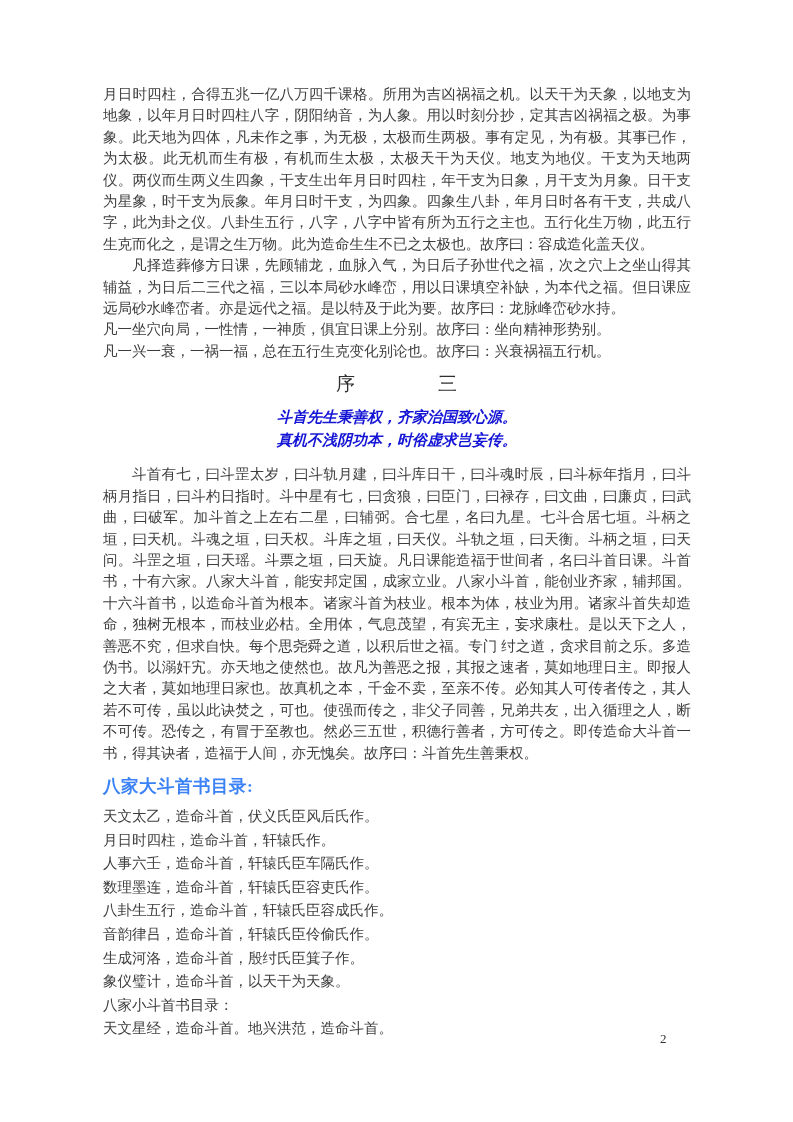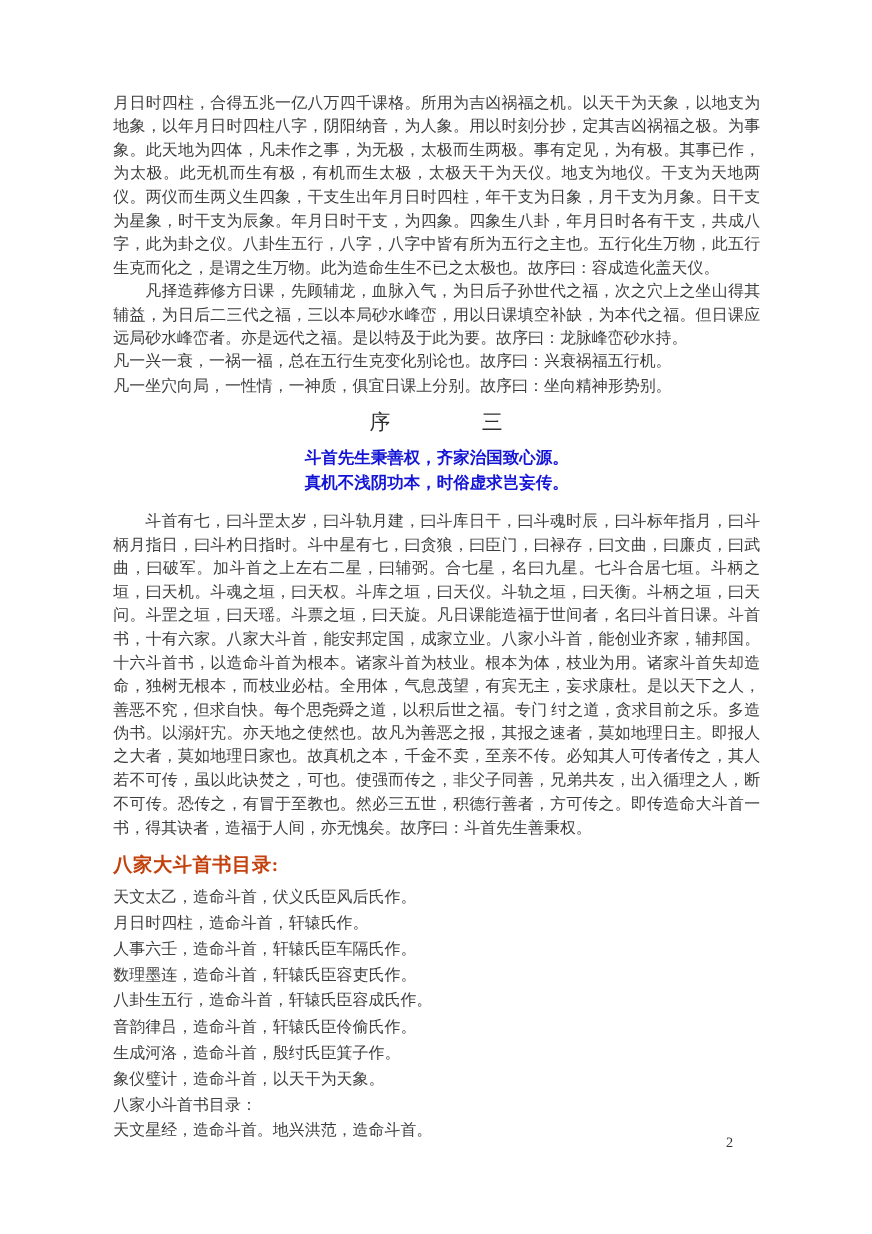--- a/index.html
+++ b/index.html
@@ -64,36 +64,36 @@
   }
 </style>
 </head>
 <body>
 
 <div class="page">
   <div class="content">
 
     <p class="para">月日时四柱，合得五兆一亿八万四千课格。所用为吉凶祸福之机。以天干为天象，以地支为地象，以年月日时四柱八字，阴阳纳音，为人象。用以时刻分抄，定其吉凶祸福之极。为事象。此天地为四体，凡未作之事，为无极，太极而生两极。事有定见，为有极。其事已作，为太极。此无机而生有极，有机而生太极，太极天干为天仪。地支为地仪。干支为天地两仪。两仪而生两义生四象，干支生出年月日时四柱，年干支为日象，月干支为月象。日干支为星象，时干支为辰象。年月日时干支，为四象。四象生八卦，年月日时各有干支，共成八字，此为卦之仪。八卦生五行，八字，八字中皆有所为五行之主也。五行化生万物，此五行生克而化之，是谓之生万物。此为造命生生不已之太极也。故序曰：容成造化盖天仪。</p>
     <p class="para indent">凡择造葬修方日课，先顾辅龙，血脉入气，为日后子孙世代之福，次之穴上之坐山得其辅益，为日后二三代之福，三以本局砂水峰峦，用以日课填空补缺，为本代之福。但日课应远局砂水峰峦者。亦是远代之福。是以特及于此为要。故序曰：龙脉峰峦砂水持。</p>
+    <p class="para">凡一坐穴向局，一性情，一神质，俱宜日课上分别。故序曰：坐向精神形势别。</p>
     <p class="para">凡一兴一衰，一祸一福，总在五行生克变化别论也。故序曰：兴衰祸福五行机。</p>
-    <p class="para">凡一坐穴向局，一性情，一神质，俱宜日课上分别。故序曰：坐向精神形势别。</p>
 
     <div class="sec-title">
       <span>序</span>
       <span>三</span>
     </div>
 
-    <div class="verse" style="color: rgb(20, 20, 214);">
+    <div class="verse" style="color: rgb(20, 20, 214); font-style: italic;">
       <div>斗首先生秉善权，齐家治国致心源。</div>
       <div>真机不浅阴功本，时俗虚求岂妄传。</div>
     </div>
 
     <p class="para indent section-body">斗首有七，曰斗罡太岁，曰斗轨月建，曰斗库日干，曰斗魂时辰，曰斗标年指月，曰斗柄月指日，曰斗杓日指时。斗中星有七，曰贪狼，曰臣门，曰禄存，曰文曲，曰廉贞，曰武曲，曰破军。加斗首之上左右二星，曰辅弼。合七星，名曰九星。七斗合居七垣。斗柄之垣，曰天机。斗魂之垣，曰天权。斗库之垣，曰天仪。斗轨之垣，曰天衡。斗柄之垣，曰天问。斗罡之垣，曰天瑶。斗票之垣，曰天旋。凡日课能造福于世间者，名曰斗首日课。斗首书，十有六家。八家大斗首，能安邦定国，成家立业。八家小斗首，能创业齐家，辅邦国。十六斗首书，以造命斗首为根本。诸家斗首为枝业。根本为体，枝业为用。诸家斗首失却造命，独树无根本，而枝业必枯。全用体，气息茂望，有宾无主，妄求康杜。是以天下之人，善恶不究，但求自快。每个思尧舜之道，以积后世之福。专门 纣之道，贪求目前之乐。多造伪书。以溺奸宄。亦天地之使然也。故凡为善恶之报，其报之速者，莫如地理日主。即报人之大者，莫如地理日家也。故真机之本，千金不卖，至亲不传。必知其人可传者传之，其人若不可传，虽以此诀焚之，可也。使强而传之，非父子同善，兄弟共友，出入循理之人，断不可传。恐传之，有冒于至教也。然必三五世，积德行善者，方可传之。即传造命大斗首一书，得其诀者，造福于人间，亦无愧矣。故序曰：斗首先生善秉权。</p>
 
-    <h2 class="catalog-heading" style="color: #c2410c;">八家大斗首书目录:</h2>
+    <h2 class="catalog-heading" style="color: #3b82f6;">八家大斗首书目录:</h2>
 
     <div class="catalog">
       <div class="cat-line">天文太乙，造命斗首，伏义氏臣风后氏作。</div>
       <div class="cat-line">月日时四柱，造命斗首，轩辕氏作。</div>
       <div class="cat-line">人事六壬，造命斗首，轩辕氏臣车隔氏作。</div>
       <div class="cat-line">数理墨连，造命斗首，轩辕氏臣容吏氏作。</div>
       <div class="cat-line">八卦生五行，造命斗首，轩辕氏臣容成氏作。</div>
       <div class="cat-line">音韵律吕，造命斗首，轩辕氏臣伶偷氏作。</div>
       <div class="cat-line">生成河洛，造命斗首，殷纣氏臣箕子作。</div>
       <div class="cat-line">象仪璧计，造命斗首，以天干为天象。</div>

